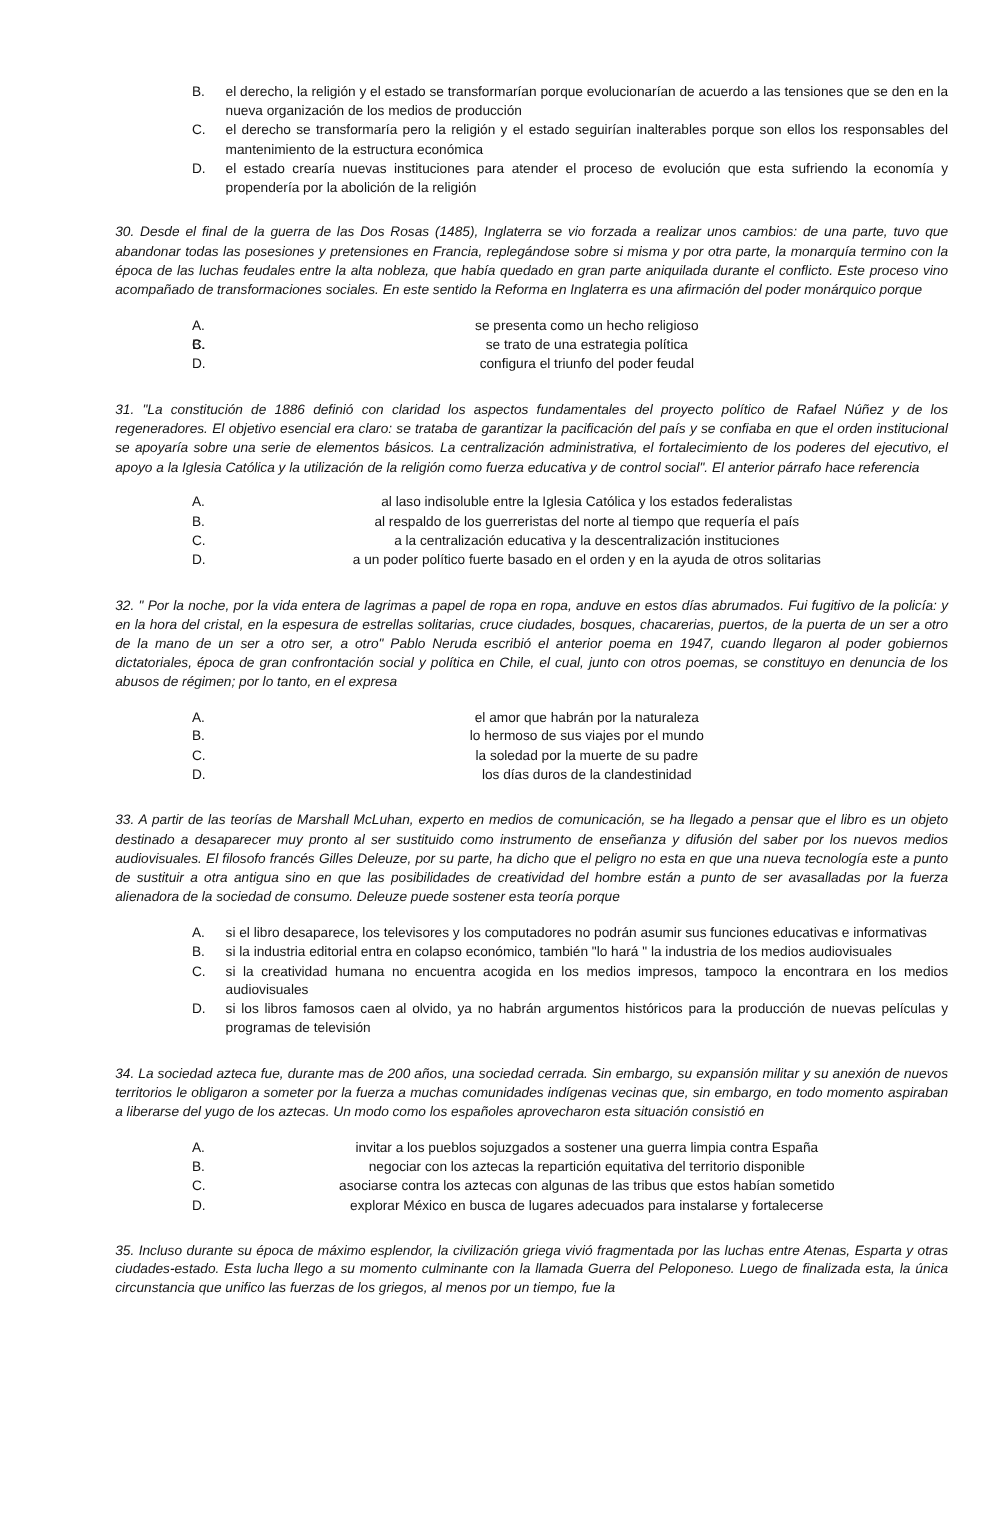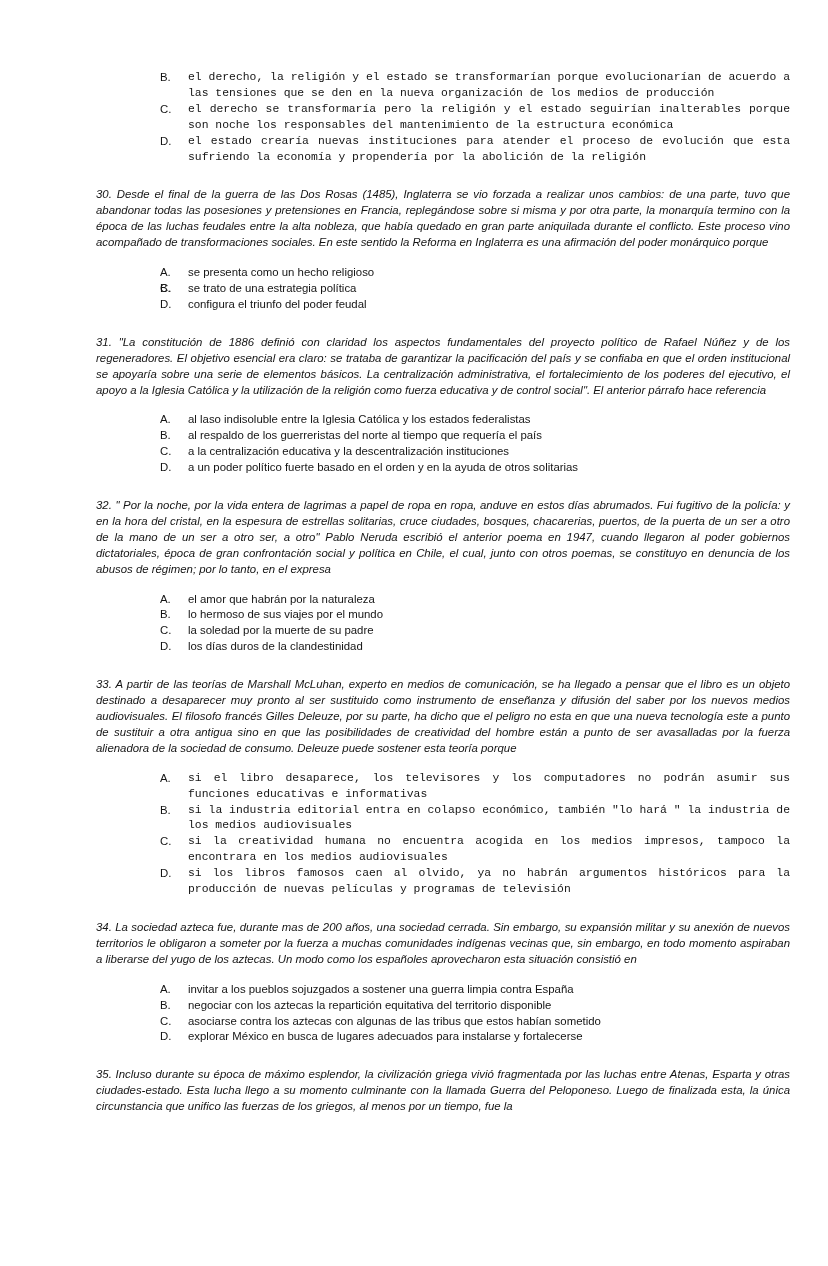--- a/index.html
+++ b/index.html
@@ -53,48 +53,48 @@
   }
   .option .letter {
     position: absolute;
     left: 64px;
     top: 0;
     width: 22px;
     text-align: left;
   }
   .option .otext {
     display: block;
+    text-align: center;
   }
 
   
   .options.justified .option .otext {
     text-align: justify;
     text-justify: inter-word;
-    font-family: Liberation Mono, monospace;
   }
   .options.justified .option {
     padding-left: 92px;
   }
   .block-gap-lg { height: 22px; }
 
   .spacer-q-opts { height: 14px; }
 </style>
 </head>
 <body>
 
 <div class="page">
 
   <ul class="options justified">
     <li class="option">
       <span class="letter">B.</span>
       <span class="otext">el derecho, la religión y el estado se transformarían porque evolucionarían de acuerdo a las tensiones que se den en la nueva organización de los medios de producción</span>
     </li>
     <li class="option">
       <span class="letter">C.</span>
-      <span class="otext">el derecho se transformaría pero la religión y el estado seguirían inalterables porque son noche los responsables del mantenimiento de la estructura económica</span>
+      <span class="otext">el derecho se transformaría pero la religión y el estado seguirían inalterables porque son ellos los responsables del mantenimiento de la estructura económica</span>
     </li>
     <li class="option">
       <span class="letter">D.</span>
       <span class="otext">el estado crearía nuevas instituciones para atender el proceso de evolución que esta sufriendo la economía y propendería por la abolición de la religión</span>
     </li>
   </ul>
 
   <div class="block-gap-lg"></div>
 
   <p class="question">30. Desde el final de la guerra de las Dos Rosas (1485), Inglaterra se vio forzada a realizar unos cambios: de una parte, tuvo que abandonar todas las posesiones y pretensiones en Francia, replegándose sobre si misma y por otra parte, la monarquía termino con la época de las luchas feudales entre la alta nobleza, que había quedado en gran parte aniquilada durante el conflicto. Este proceso vino acompañado de transformaciones sociales. En este sentido la Reforma en Inglaterra es una afirmación del poder monárquico porque</p>

